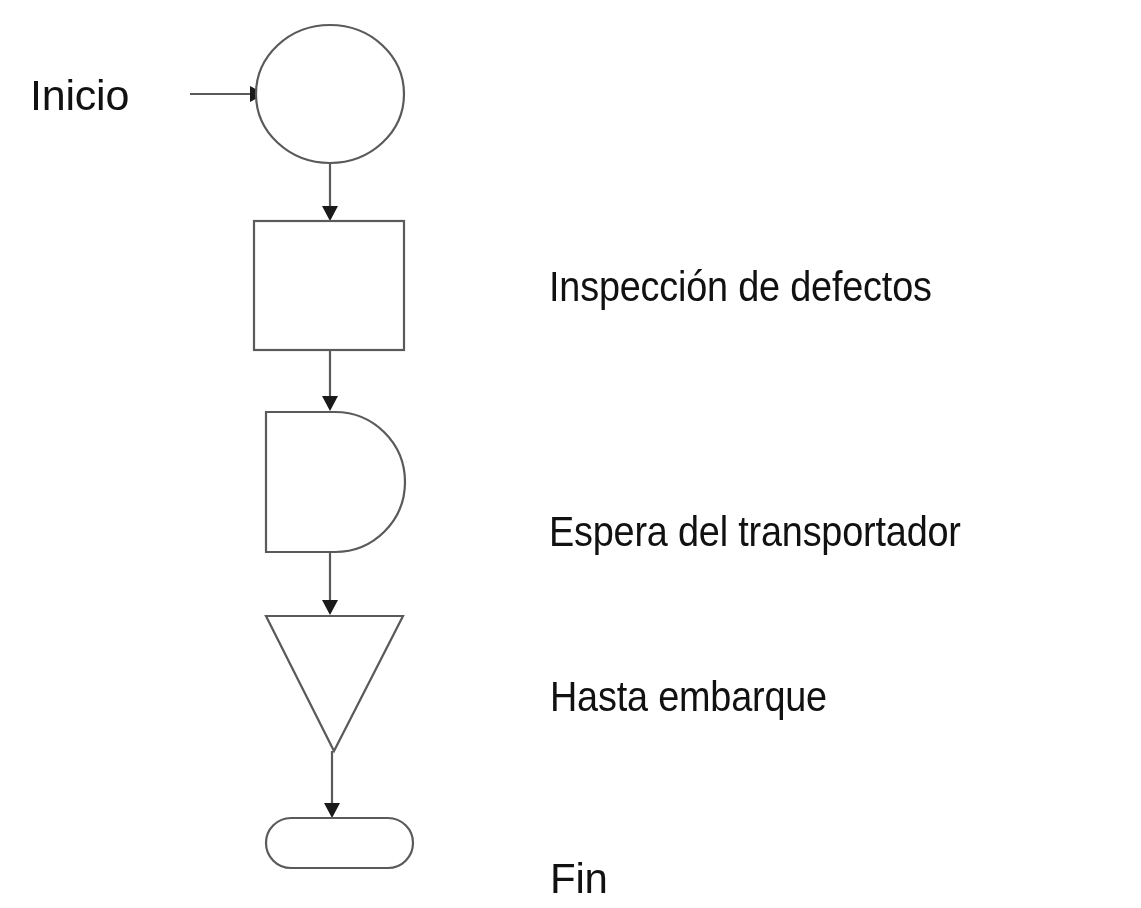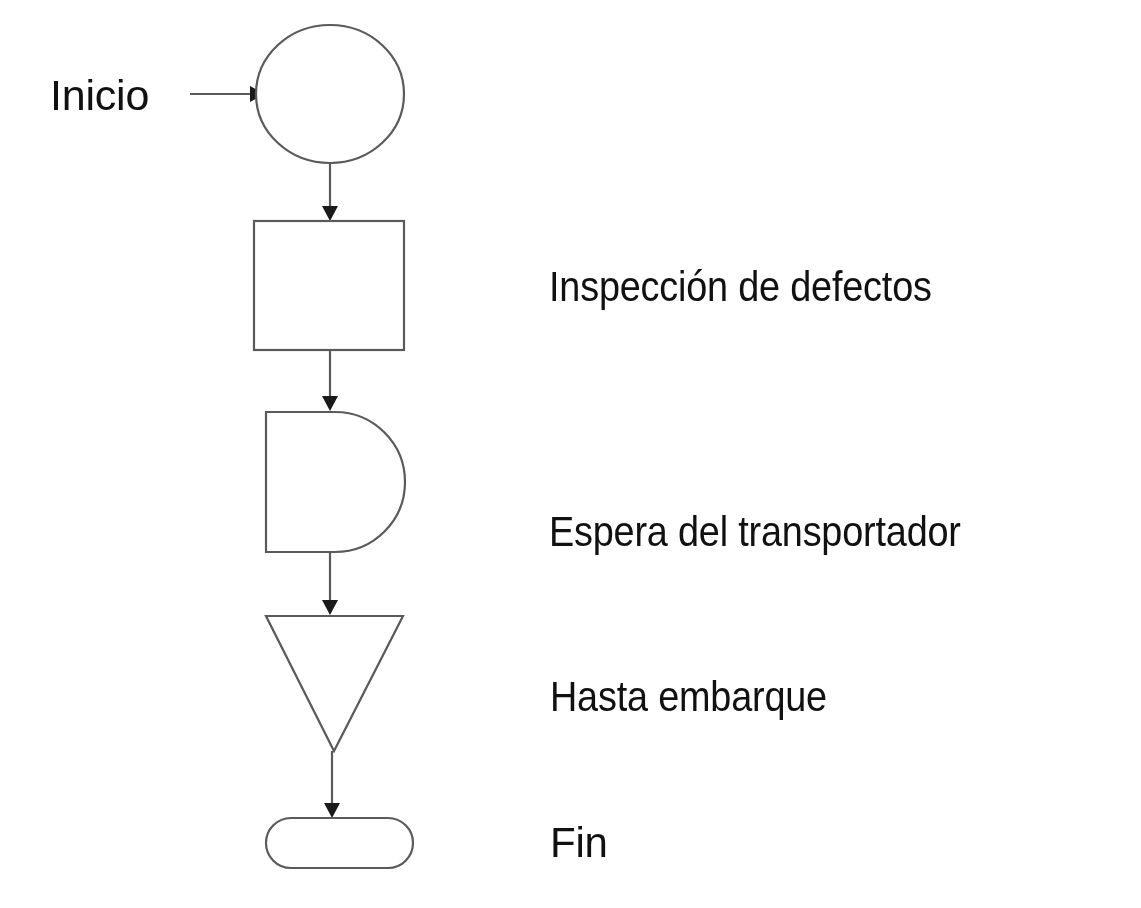--- a/index.html
+++ b/index.html
@@ -47,21 +47,20 @@
     color: #111111;
     font-family: "Liberation Sans", "DejaVu Sans", sans-serif;
     font-size: 42px;
     line-height: 46px;
     letter-spacing: -0.2px;
     white-space: nowrap;
     font-weight: 400;
   }
   .label-start {
     font-size: 43px;
-    margin-left: 20px;
   }
   .label-narrow {
     transform: scaleX(0.90);
     transform-origin: left center;
   }
 </style>
 </head>
 <body>
 
 <div id="canvas">
@@ -107,15 +106,15 @@
 
   <div class="label label-start" style="left:30px; top:72px;">Inicio</div>
 
 
   <div class="label label-narrow" style="left:549px; top:264px;">Inspección de defectos</div>
 
   <div class="label label-narrow" style="left:549px; top:509px;">Espera del transportador</div>
 
   <div class="label label-narrow" style="left:550px; top:674px;">Hasta embarque</div>
 
-  <div class="label" style="left:550px; top:820px;">Fin</div>
+  <div class="label" style="left:550px; top:856px;">Fin</div>
 
 </div>
 
 </body></html>

